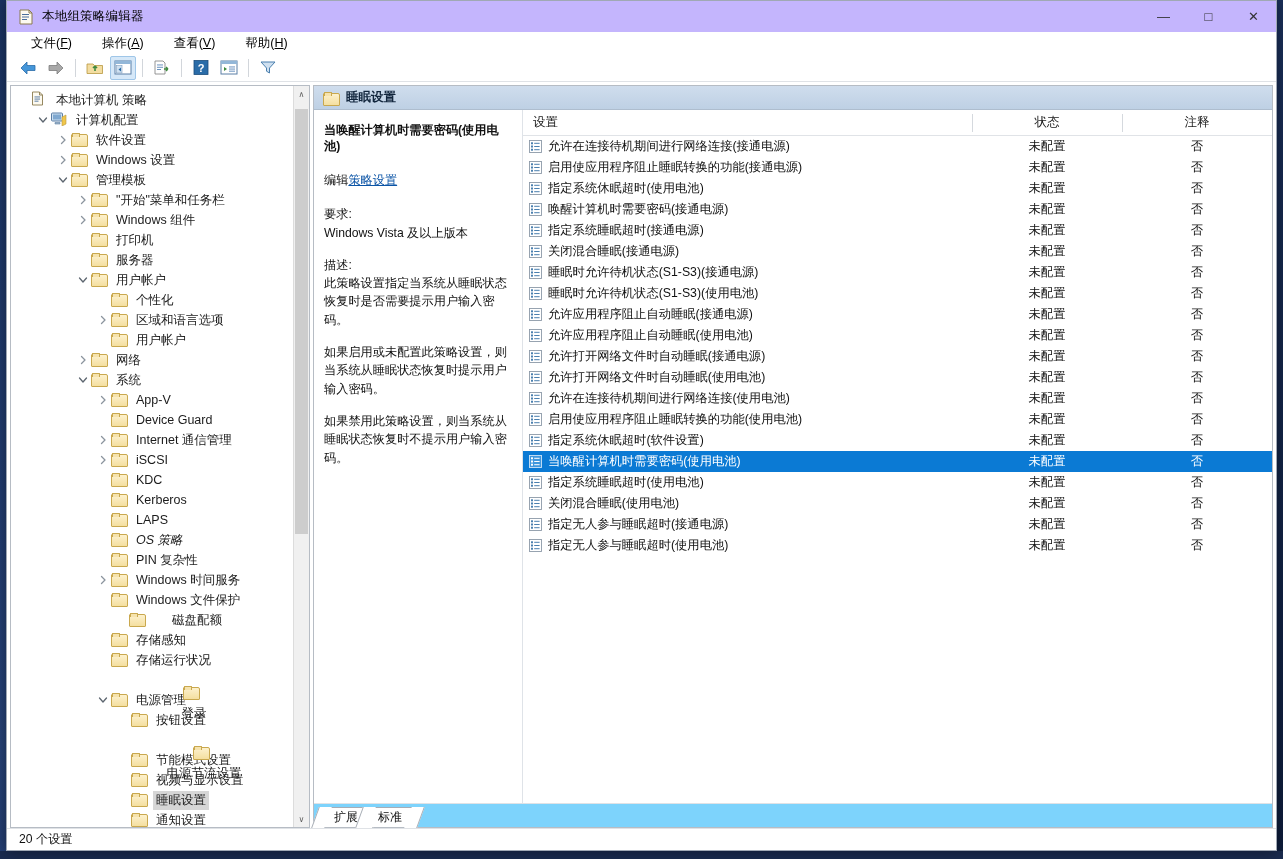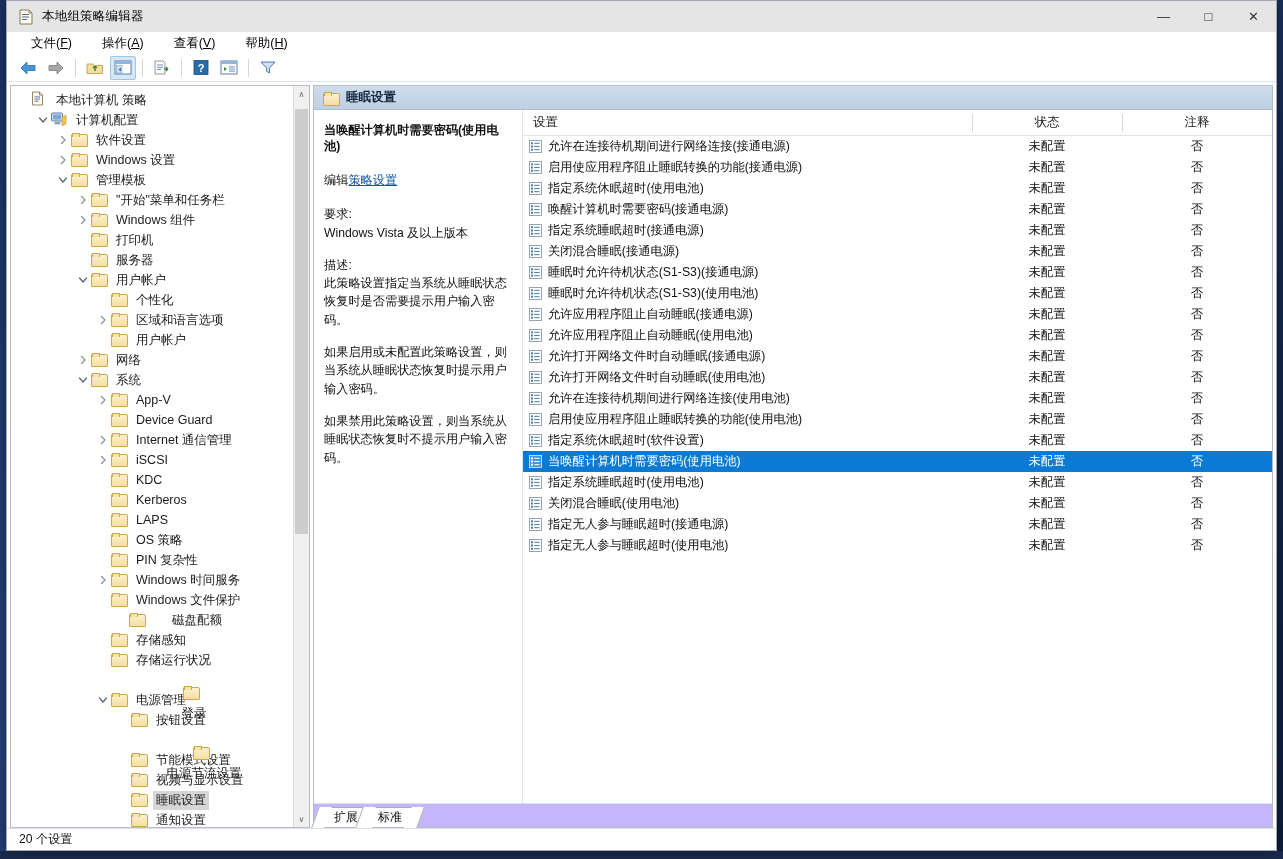--- a/index.html
+++ b/index.html
@@ -20,21 +20,21 @@
     position: absolute;
     left: 6px; top: 0; width: 1271px; height: 851px;
     background: #ffffff;
     border: 1px solid #a0a8b4;
     box-shadow: 0 0 14px rgba(0,0,0,.45);
     display: flex; flex-direction: column;
   }
 
   
   .titlebar {
-    height: 31px; background: #e5e5e5;
+    height: 31px; background: #c4b5fd;
     display: flex; align-items: center;
     flex: 0 0 31px;
   }
   .title-icon { width: 18px; height: 18px; margin: 0 7px 0 10px; position: relative; }
   .title-text { font-size: 12.5px; color: #000; letter-spacing: .2px; }
   .winbtns { margin-left: auto; display: flex; height: 31px; }
   .winbtn {
     width: 45px; height: 31px; display: flex; align-items: center; justify-content: center;
     color: #333; font-size: 13px; line-height: 1;
   }
@@ -144,21 +144,21 @@
   .lv-row.selected { background: #0b7ad4; color: #fff; }
   .lv-cell-setting { flex: 1 1 auto; display: flex; align-items: center; min-width: 0; padding-left: 6px; }
   .lv-cell-state  { width: 150px; flex: 0 0 150px; text-align: center; }
   .lv-cell-note   { width: 150px; flex: 0 0 150px; text-align: center; }
   .policy-icon { width: 13px; height: 13px; flex: 0 0 13px; margin-right: 6px; position: relative; }
   .lv-name { white-space: nowrap; overflow: hidden; text-overflow: ellipsis; }
 
   
   .tabstrip {
     height: 24px; flex: 0 0 24px; display: flex; align-items: flex-end;
-    padding-left: 8px; background: #c4b5fd; border-top: 1px solid #dfe2e6;
+    padding-left: 8px; background: #7dd3fc; border-top: 1px solid #dfe2e6;
     position: relative;
     text-align: right;
   }
   .tab {
     position: relative; height: 20px; padding: 0 12px 0 12px;
     display: flex; align-items: center; font-size: 12px; color: #111;
     border-top: 1px solid #a7adb5; background: #fff;
     margin-right: -4px;
   }
   .tab::before {
@@ -455,21 +455,21 @@
             <div class="tnode" style="padding-left: 84px;">
               <span class="twist"></span>
               <span class="ticon"><span class="folder"></span></span>
               <span class="tlabel">Kerberos</span>
             </div>
             <div class="tnode" style="padding-left: 84px;">
               <span class="twist"></span>
               <span class="ticon"><span class="folder"></span></span>
               <span class="tlabel">LAPS</span>
             </div>
-            <div class="tnode" style="padding-left: 84px;">
+            <div class="tnode" style="padding-left: 84px; font-style: italic;">
               <span class="twist"></span>
               <span class="ticon"><span class="folder"></span></span>
               <span class="tlabel">OS 策略</span>
             </div>
             <div class="tnode" style="padding-left: 84px;">
               <span class="twist"></span>
               <span class="ticon"><span class="folder"></span></span>
               <span class="tlabel">PIN 复杂性</span>
             </div>
             <div class="tnode" style="padding-left: 84px;">

